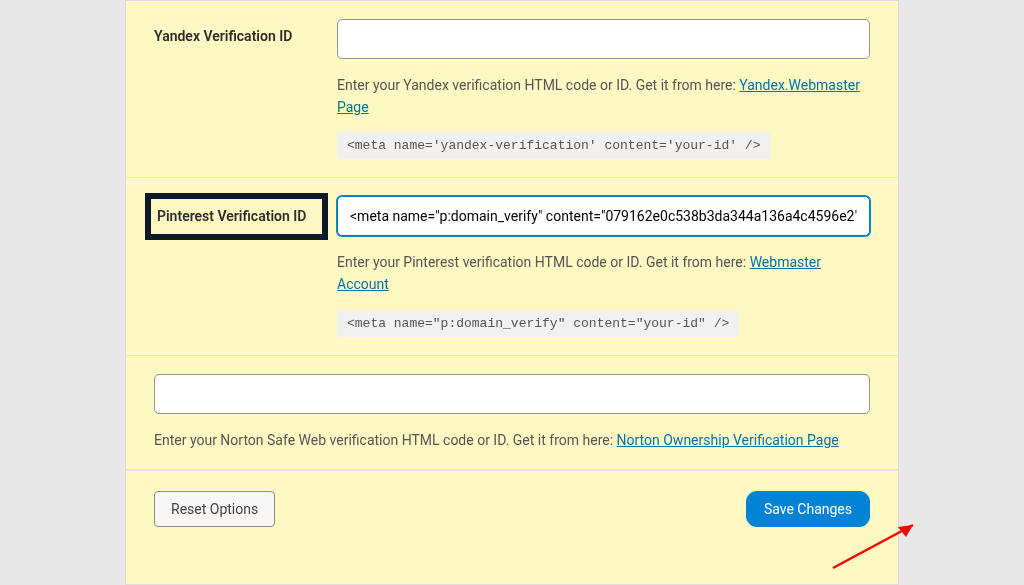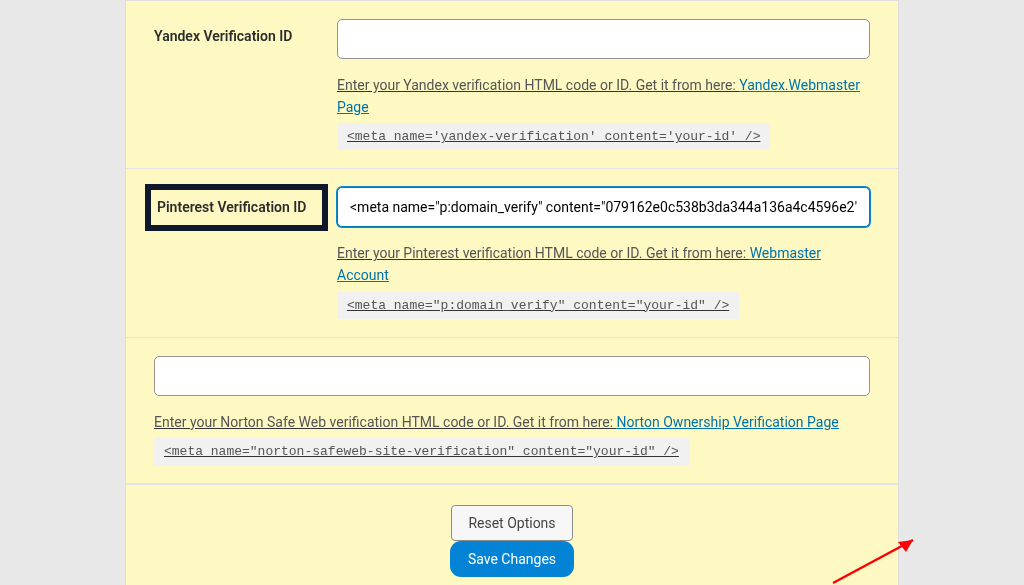--- a/index.html
+++ b/index.html
@@ -44,21 +44,20 @@
       line-height: 1.35;
     }
     .label-highlight {
       border: 6px solid #0f172a;
       display: inline-block;
       padding: 8px 16px 8px 6px;
       margin: -11px 0 0 -9px;
     }
     .field-col {
       flex: 1;
-      text-decoration: underline;
     }
     .text-input {
       width: 100%;
       height: 40px;
       border: 1px solid #949494;
       border-radius: 5px;
       padding: 7px 12px;
       font-size: 14px;
       font-family: inherit;
       background: #fff;
@@ -78,32 +77,31 @@
       color: #0073aa;
       text-decoration: underline;
       cursor: pointer;
     }
     .code-block {
       display: block;
       font-family: Consolas, Monaco, "Courier New", monospace;
       background: #f1f1f1;
       color: #555;
       padding: 6px 10px;
-      margin-top: 5px;
+      margin-top: 14px;
       font-size: 13px;
       width: fit-content;
       max-width: 100%;
     }
     .footer-row {
       display: flex;
       justify-content: space-between;
       align-items: center;
       padding: 20px 28px 22px 28px;
       border-top: 1px solid #e4e4e4;
-      flex-direction: column;
     }
     .btn-reset {
       border: 1px solid #8c8c8c;
       background: #f7f7f7;
       color: #444;
       padding: 9px 16px;
       border-radius: 4px;
       font-size: 14px;
       cursor: pointer;
       font-family: inherit;
@@ -163,21 +161,20 @@
       <code class="code-block">&lt;meta name="p:domain_verify" content="your-id" /&gt;</code>
     </div>
   </div>
 
   <div class="form-row">
     <div class="field-col">
       <input type="text" class="text-input" value="" style="">
       <div class="help-text">
         <span>Enter your Norton Safe Web verification HTML code or ID. Get it from here: </span><a class="help-link">Norton Ownership Verification Page</a>
       </div>
-      <code class="code-block">&lt;meta name="norton-safeweb-site-verification" content="your-id" /&gt;</code>
     </div>
   </div>
 
   <div class="footer-row">
     <button class="btn-reset">Reset Options</button>
     <button class="btn-save">Save Changes</button>
   </div>
 
   <div class="arrow">
     <svg class="arrow-svg" width="100" height="60">

